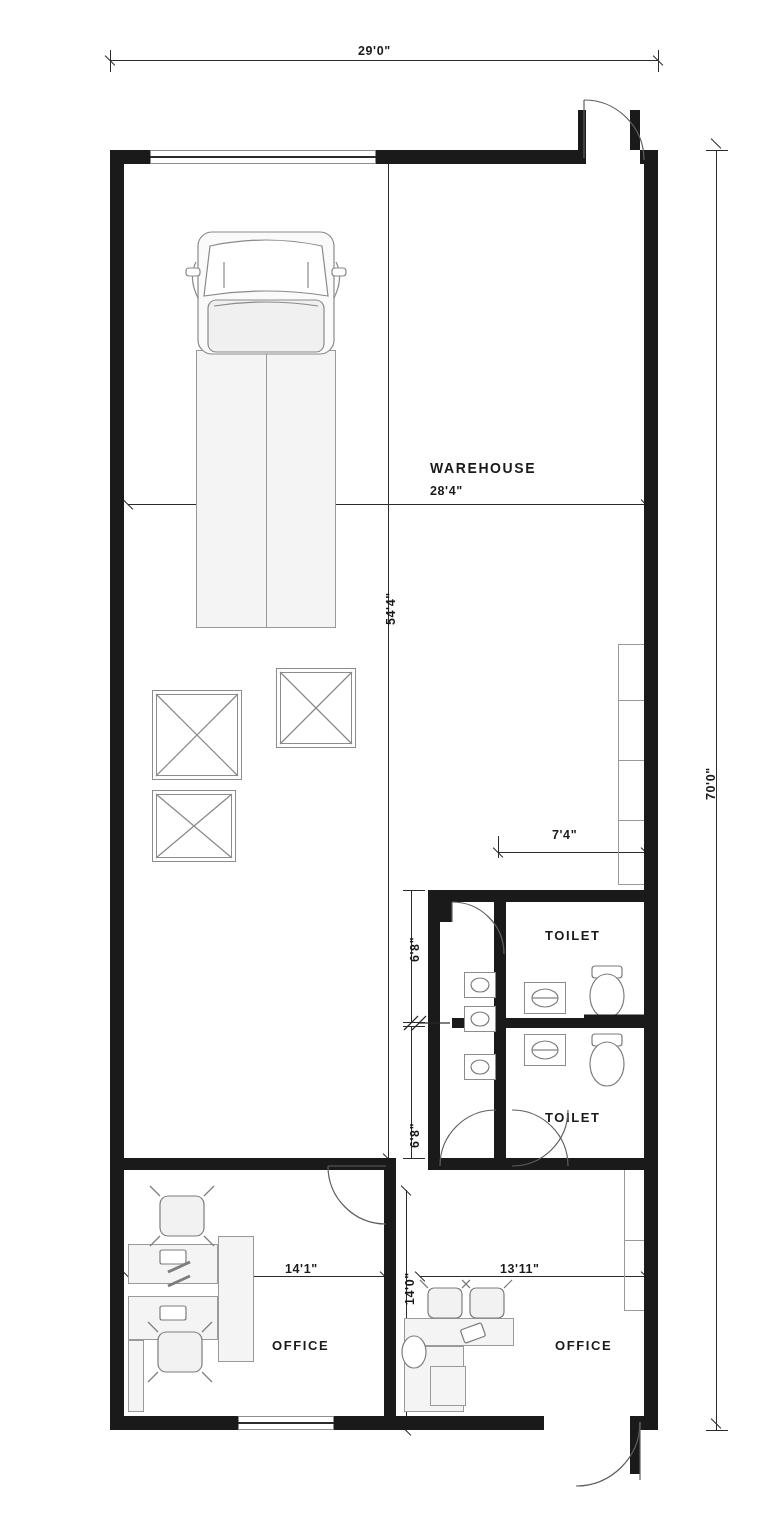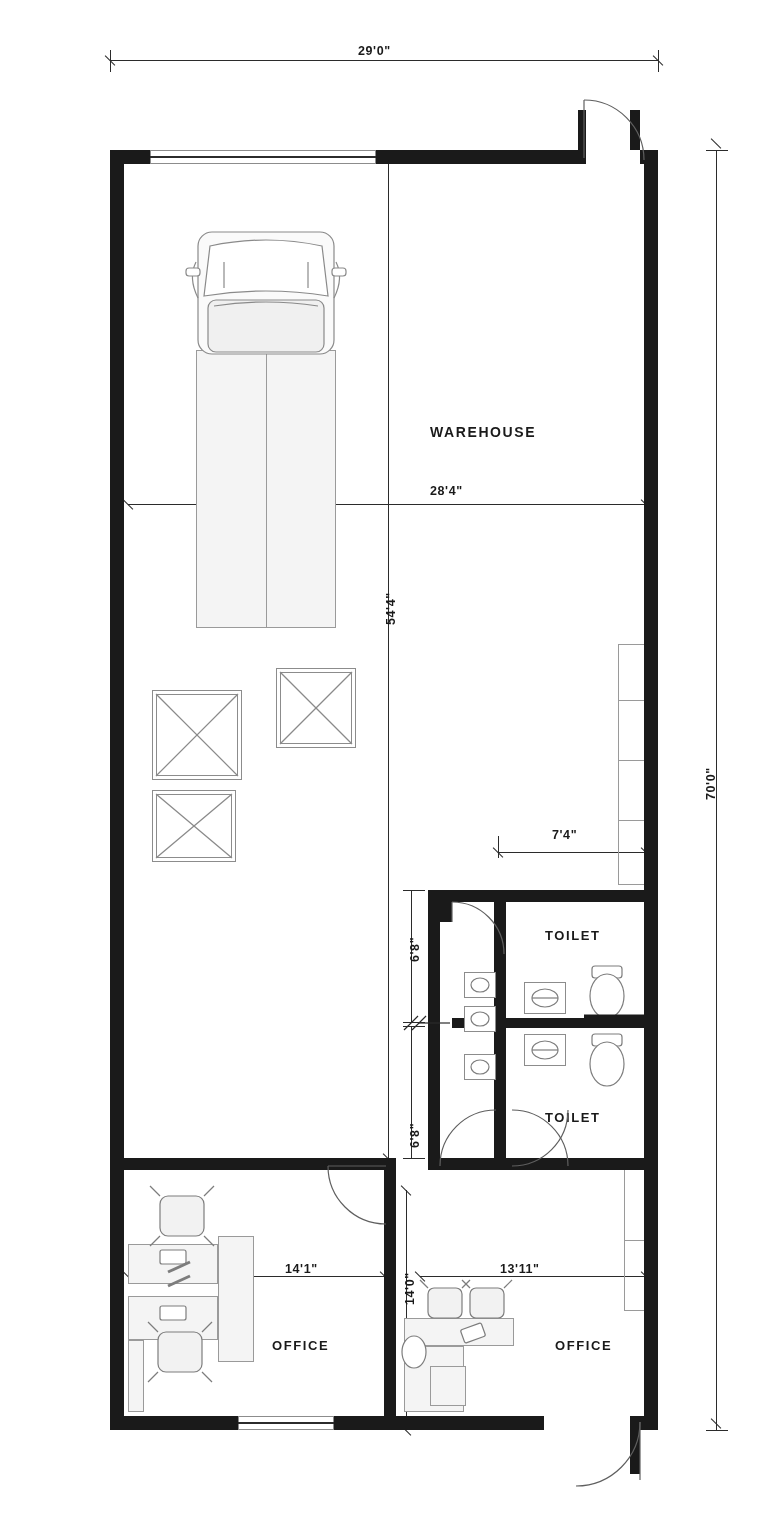--- a/index.html
+++ b/index.html
@@ -198,21 +198,21 @@
   <div class="grayline" style="left:624px; top:1240px; width:20px; height:1px;"></div>
   <div class="grayline" style="left:624px; top:1310px; width:20px; height:1px;"></div>
 
   <div class="box" style="left:238px; top:1416px; width:96px; height:14px; background:#ffffff;"></div>
   <div class="thinline" style="left:238px; top:1422px; width:96px; height:2px;"></div>
 
   <div class="box" style="left:536px; top:1416px; width:104px; height:14px; background:#ffffff; border:none;"></div>
   <div class="wall" style="left:536px; top:1416px; width:8px; height:14px;"></div>
   <div class="wall" style="left:630px; top:1416px; width:10px; height:58px;"></div>
 
-  <div class="label" style="left:430px; top:424px; font-size:14px;">WAREHOUSE</div>
+  <div class="label" style="left:430px; top:460px; font-size:14px;">WAREHOUSE</div>
   <div class="label" style="left:545px; top:928px;">TOILET</div>
   <div class="label" style="left:545px; top:1110px;">TOILET</div>
   <div class="label" style="left:272px; top:1338px;">OFFICE</div>
   <div class="label" style="left:555px; top:1338px;">OFFICE</div>
 
   <div class="boxfill" style="left:196px; top:350px; width:140px; height:278px;"></div>
   <div class="grayline" style="left:266px; top:350px; width:1px; height:278px;"></div>
 
   <div class="box" style="left:276px; top:668px; width:80px; height:80px;"></div>
   <div class="box" style="left:280px; top:672px; width:72px; height:72px;"></div>

